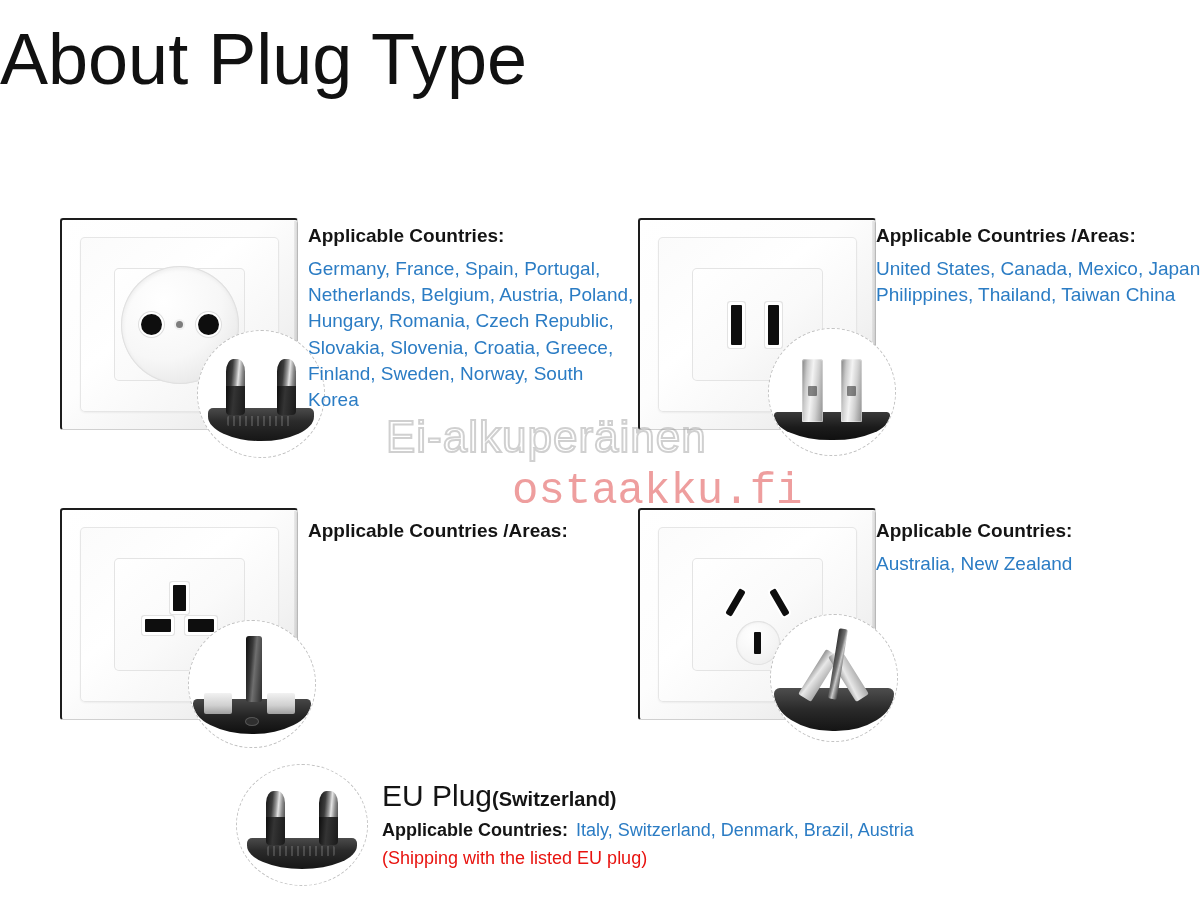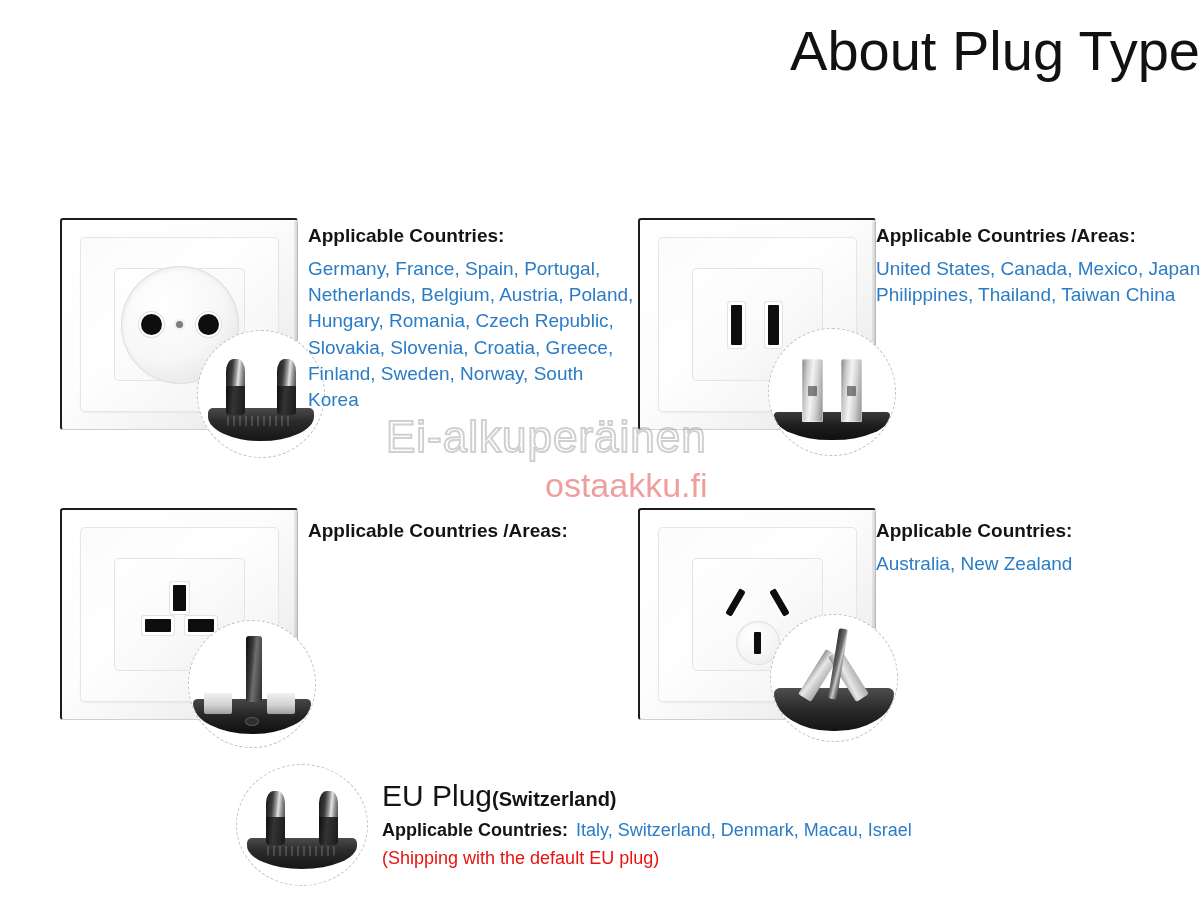--- a/index.html
+++ b/index.html
@@ -18,22 +18,22 @@
     background: #ffffff;
     overflow: hidden;
   }
 
   
   .page-title {
     position: absolute;
     left: 0;
     top: 22px;
     width: 1200px;
-    text-align: right;
-    font-size: 56px;
+    text-align: left;
+    font-size: 72px;
     font-weight: 400;
     color: #111111;
     letter-spacing: 0px;
     line-height: 1.05;
     font-family: "Liberation Sans", sans-serif;
   }
   .page-subtitle {
     position: absolute;
     left: 60px;
     top: 112px;
@@ -458,26 +458,25 @@
     color: transparent;
     -webkit-text-stroke: 2px rgba(150,150,150,0.45);
     white-space: nowrap;
     pointer-events: none;
     font-family: "Liberation Sans", sans-serif;
   }
   .watermark-sub {
     position: absolute;
     left: 512px;
     top: 466px;
-    font-size: 34px;
+    font-size: 44px;
     color: rgba(231,120,120,0.72);
     white-space: nowrap;
     pointer-events: none;
-    font-family: Liberation Sans, sans-serif;
-    margin-left: 33px;
+    font-family: Liberation Mono, monospace;
   }
 </style>
 </head>
 <body>
 
 <div id="page">
 
   <div class="page-title">About Plug Type</div>
 
   <div class="plug-card" style="left:60px; top:218px; width:240px; height:250px;">
@@ -588,21 +587,21 @@
     <div class="eu-plug-body"></div>
     <div class="eu-pin left"></div>
     <div class="eu-pin right"></div>
   </div>
 
   <div class="bottom-title">
     <span>EU Plug</span><span class="compat">(Switzerland)</span>
   </div>
 
   <div class="bottom-row">
-    <span class="lbl">Applicable Countries:</span><span class="vals">Italy, Switzerland, Denmark, Macau, Israel</span>
-  </div>
-
-  <div class="bottom-note">(Shipping with the default EU plug)</div>
+    <span class="lbl">Applicable Countries:</span><span class="vals">Italy, Switzerland, Denmark, Brazil, Austria</span>
+  </div>
+
+  <div class="bottom-note">(Shipping with the listed EU plug)</div>
 
   <div class="watermark-main">Ei-alkuperäinen</div>
   <div class="watermark-sub">ostaakku.fi</div>
 
 </div>
 
 </body></html>

